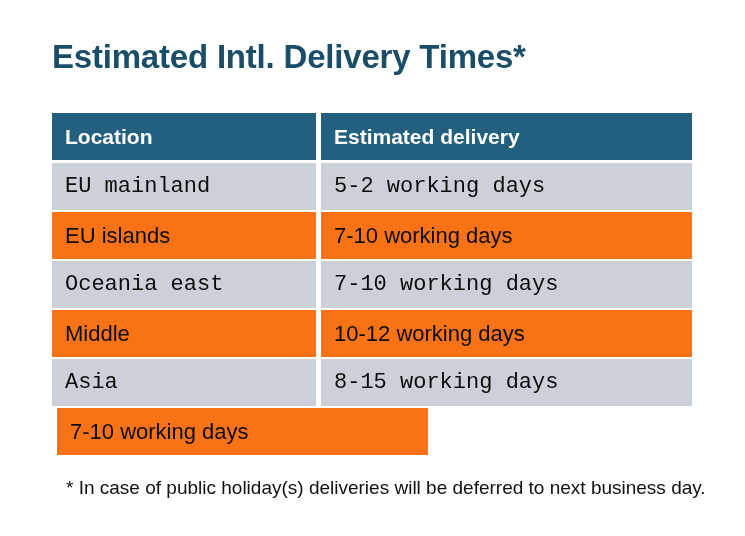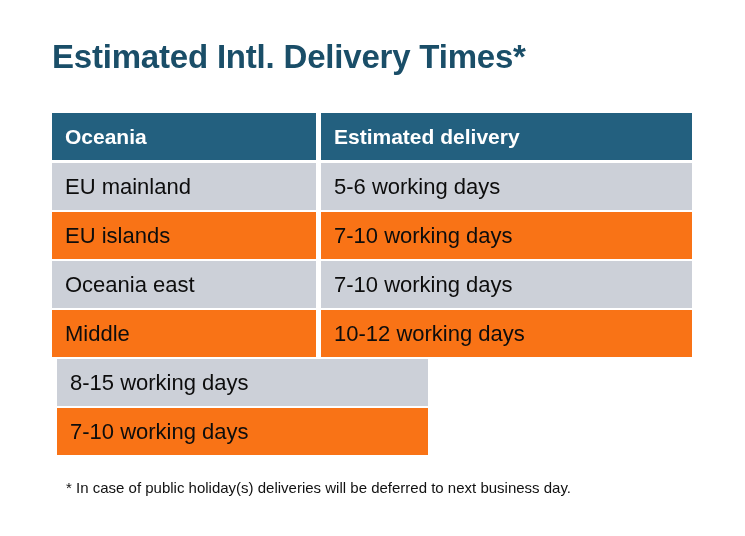--- a/index.html
+++ b/index.html
@@ -76,58 +76,59 @@
     color: #ffffff;
     font-weight: 700;
     font-size: 21px;
   }
   .header-row {
     margin-bottom: 3px;
   }
   .row-odd .cell-loc,
   .row-odd .cell-eta {
     background: #ccd0d8;
+    font-family: Liberation Mono, monospace;
   }
   .row-even .cell-loc,
   .row-even .cell-eta {
     background: #f97316;
   }
   .row .cell-loc,
   .row .cell-eta {
     height: 47px;
   }
   .footnote {
     position: absolute;
     left: 66px;
     top: 478px;
-    font-size: 15px;
+    font-size: 19px;
     line-height: 20px;
     color: #111111;
     white-space: nowrap;
   }
 </style>
 </head>
 <body>
 
 <div class="page">
 
   <div class="page-title">Estimated Intl. Delivery Times*</div>
 
   <div class="table">
 
     <div class="row header-row">
-      <div class="cell cell-loc">Oceania</div>
+      <div class="cell cell-loc">Location</div>
       <div class="cell-gap"></div>
       <div class="cell cell-eta">Estimated delivery</div>
     </div>
 
     <div class="row row-odd">
       <div class="cell cell-loc">EU mainland</div>
       <div class="cell-gap"></div>
-      <div class="cell cell-eta">5-6 working days</div>
+      <div class="cell cell-eta">5-2 working days</div>
     </div>
 
     <div class="row row-even">
       <div class="cell cell-loc">EU islands</div>
       <div class="cell-gap"></div>
       <div class="cell cell-eta">7-10 working days</div>
     </div>
 
     <div class="row row-odd">
       <div class="cell cell-loc">Oceania east</div>
@@ -135,20 +136,21 @@
       <div class="cell cell-eta">7-10 working days</div>
     </div>
 
     <div class="row row-even">
       <div class="cell cell-loc">Middle</div>
       <div class="cell-gap"></div>
       <div class="cell cell-eta">10-12 working days</div>
     </div>
 
     <div class="row row-odd">
+      <div class="cell cell-loc">Asia</div>
       <div class="cell-gap"></div>
       <div class="cell cell-eta">8-15 working days</div>
     </div>
 
     <div class="row row-even">
       <div class="cell-gap"></div>
       <div class="cell cell-eta">7-10 working days</div>
     </div>
 
   </div>

